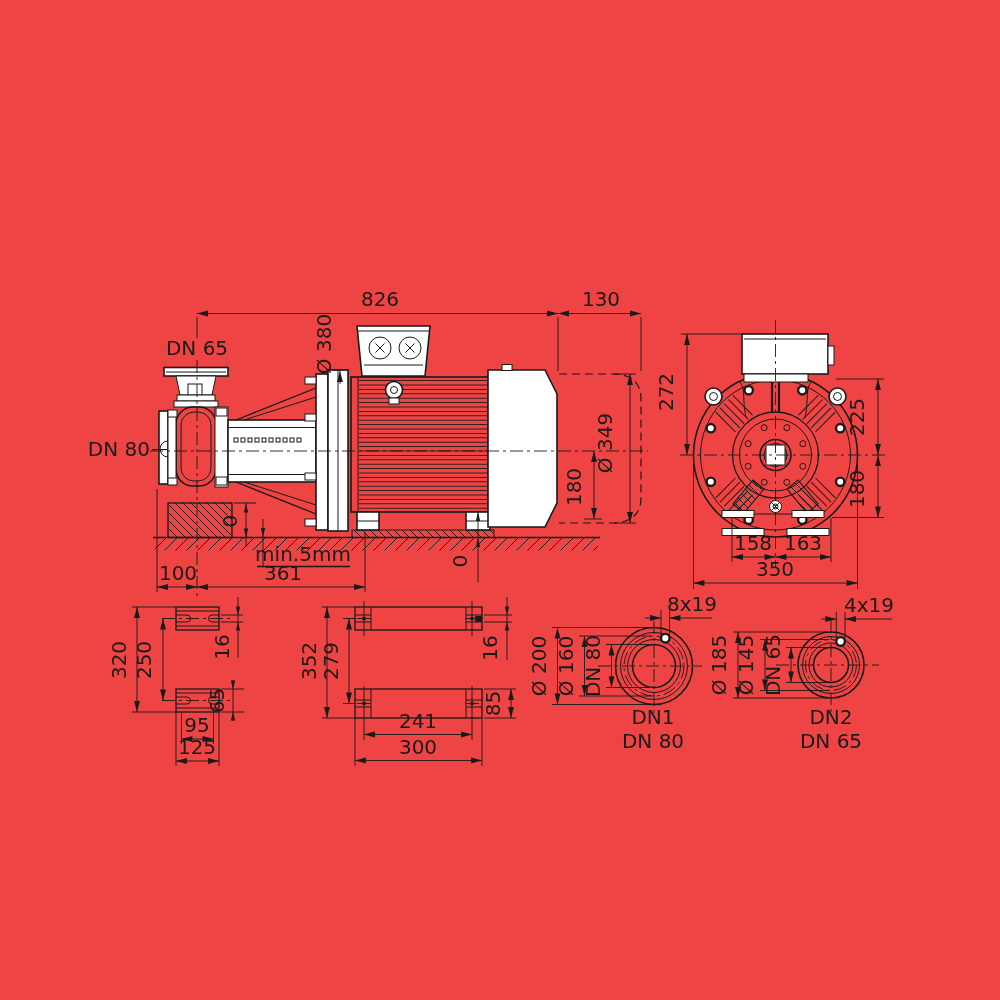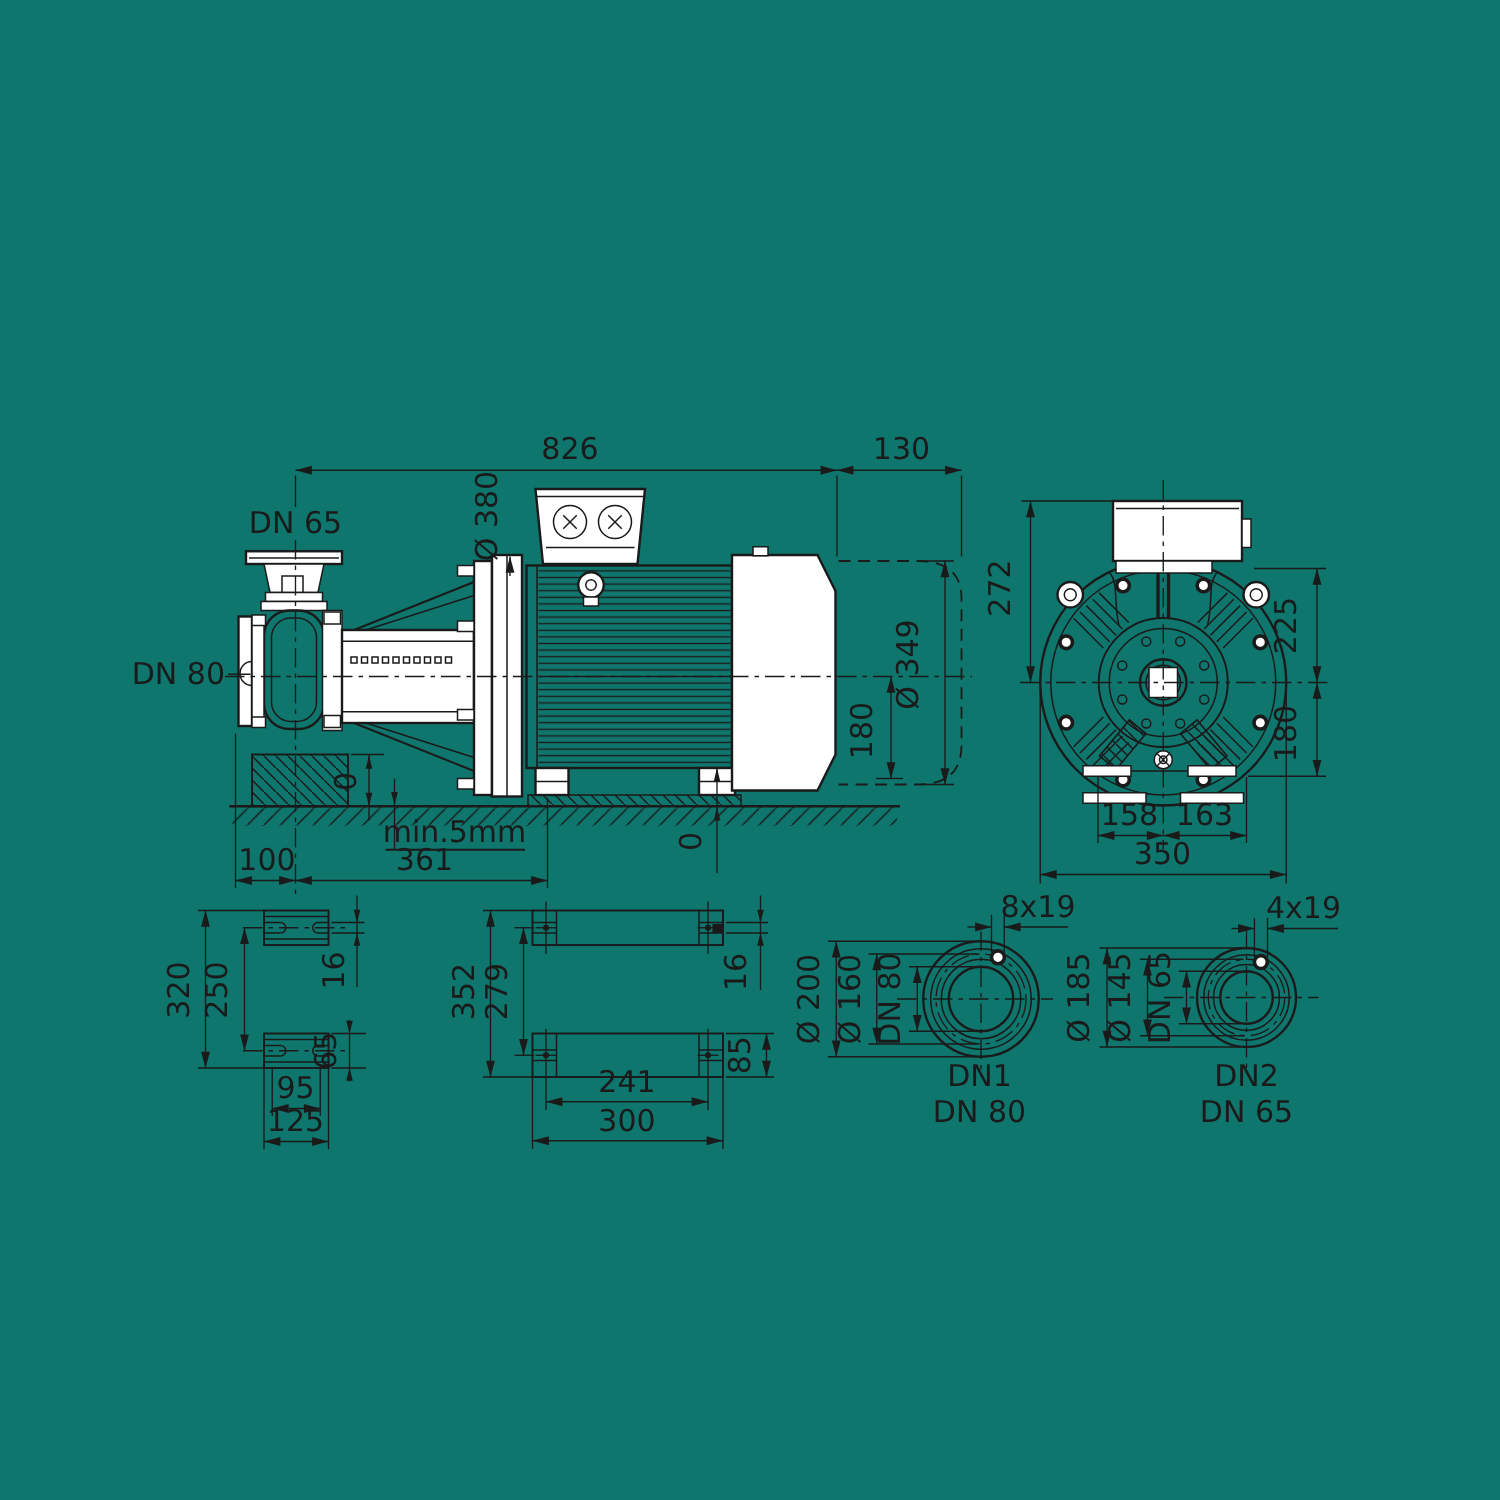--- a/index.html
+++ b/index.html
@@ -1,16 +1,16 @@
 <!DOCTYPE html>
 <html><head>
 <meta charset="utf-8">
 <style>
   html,body{margin:0;padding:0;background:#ffffff;}
-  .stage{width:1000px;height:1000px;background:#0f766e;position:relative;}
+  .stage{width:1000px;height:1000px;background:#ef4444;position:relative;}
   svg text{font-family:"DejaVu Sans","Liberation Sans",sans-serif;font-size:20px;fill:#1a1a1a;}
   .o{stroke:#1a1a1a;fill:none;stroke-width:1.6;stroke-linejoin:miter;}
   .o2{stroke:#1a1a1a;fill:none;stroke-width:1.3;}
   .t{stroke:#1a1a1a;fill:none;stroke-width:1;}
   .d{stroke:#1a1a1a;fill:none;stroke-width:0.9;}
   .cl{stroke:#1a1a1a;fill:none;stroke-width:0.9;stroke-dasharray:13 4 3 4;}
   .dash{stroke:#1a1a1a;fill:none;stroke-width:1.2;stroke-dasharray:8 5;}
   .wf{fill:#ffffff;stroke:#1a1a1a;stroke-width:1.6;}
   .wt{fill:#ffffff;stroke:#1a1a1a;stroke-width:1;}
   .hole{fill:#ffffff;stroke:#1a1a1a;stroke-width:2.4;}

